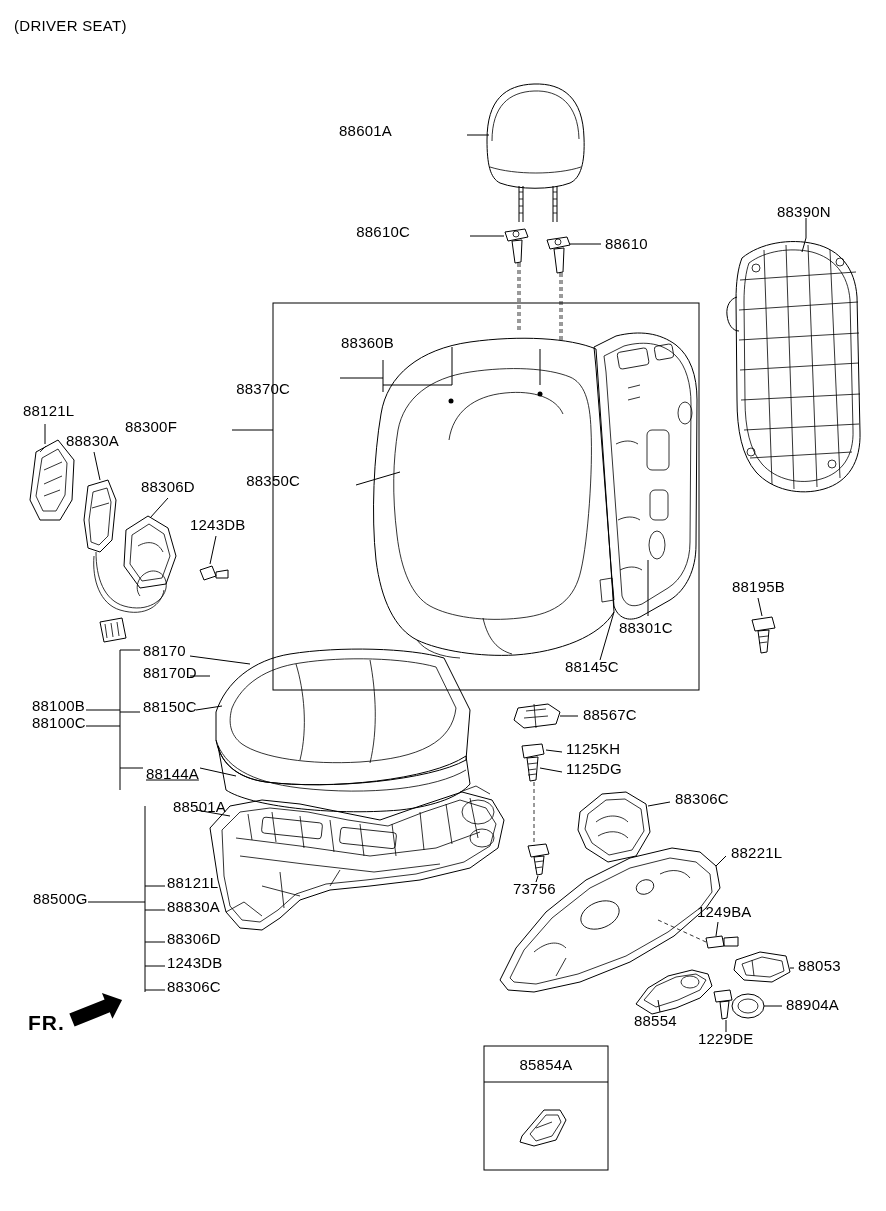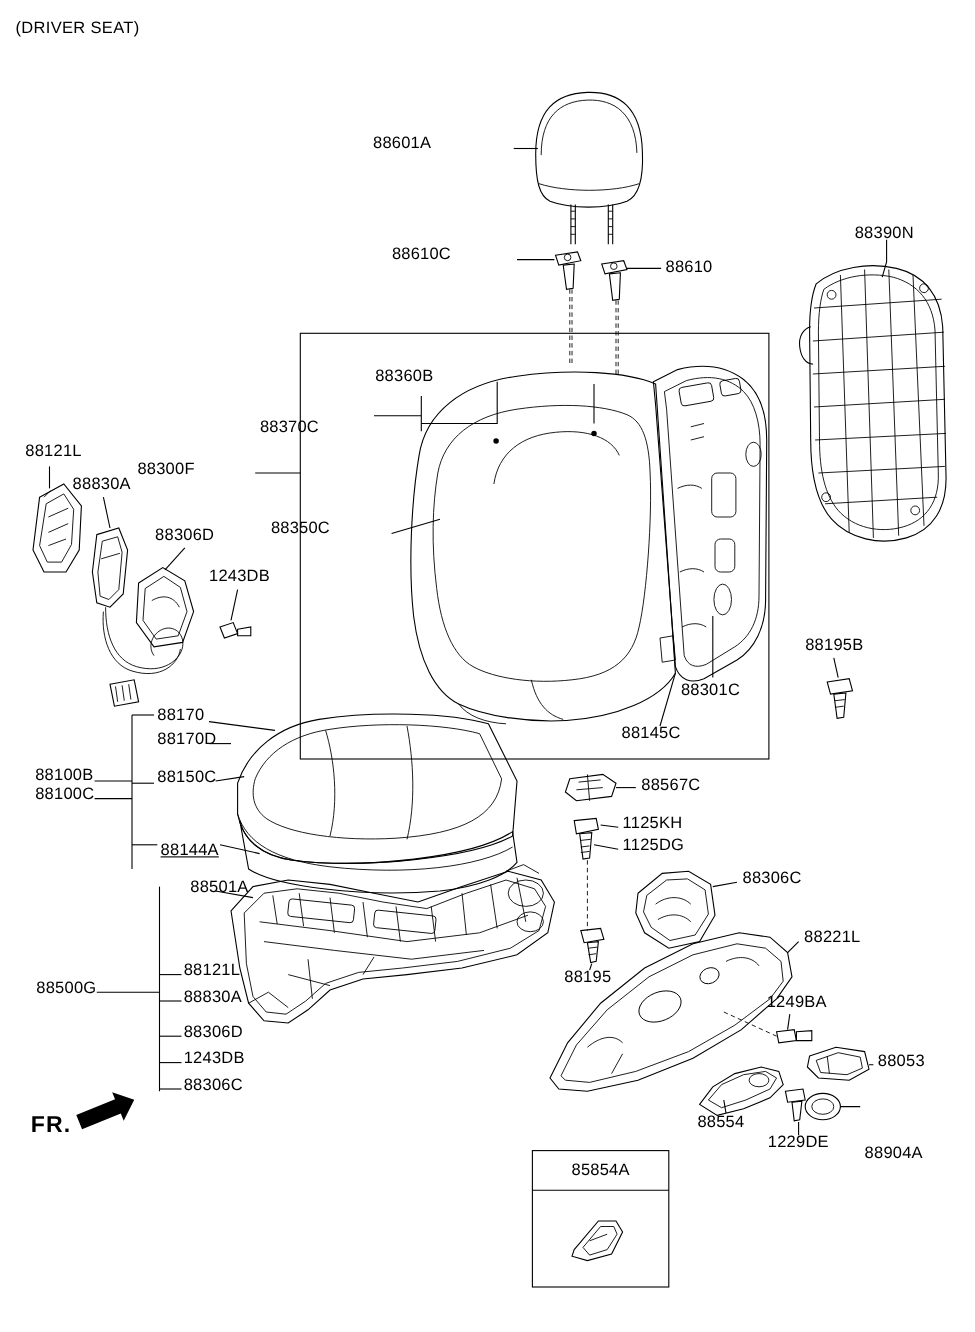--- a/index.html
+++ b/index.html
@@ -404,35 +404,35 @@
   <div class="lbl" style="left:566px; top:768px; transform:translate(0,-50%);">1125DG</div>
 
   <div class="lbl" style="left:675px; top:798px; transform:translate(0,-50%);">88306C</div>
 
   <div class="lbl" style="left:141px; top:806px; transform:translate(0,-50%);margin-left:32px;">88501A</div>
 
   <div class="lbl" style="left:731px; top:852px; transform:translate(0,-50%);">88221L</div>
 
   <div class="lbl" style="left:167px; top:882px; transform:translate(0,-50%);">88121L</div>
 
-  <div class="lbl" style="left:513px; top:888px; transform:translate(0,-50%);">88195</div>
+  <div class="lbl" style="left:513px; top:888px; transform:translate(0,-50%);">73756</div>
 
   <div class="lbl" style="left:33px; top:898px; transform:translate(0,-50%);">88500G</div>
 
   <div class="lbl" style="left:167px; top:906px; transform:translate(0,-50%);">88830A</div>
 
   <div class="lbl" style="left:697px; top:911px; transform:translate(0,-50%);">1249BA</div>
 
   <div class="lbl" style="left:167px; top:938px; transform:translate(0,-50%);">88306D</div>
 
   <div class="lbl" style="left:798px; top:965px; transform:translate(0,-50%);">88053</div>
 
   <div class="lbl" style="left:167px; top:962px; transform:translate(0,-50%);">1243DB</div>
 
-  <div class="lbl" style="left:786px; top:1048px; transform:translate(0,-50%);">88904A</div>
+  <div class="lbl" style="left:786px; top:1004px; transform:translate(0,-50%);">88904A</div>
 
   <div class="lbl" style="left:167px; top:986px; transform:translate(0,-50%);">88306C</div>
 
   <div class="lbl" style="left:634px; top:1020px; transform:translate(0,-50%);">88554</div>
 
   <div class="lbl" style="left:698px; top:1038px; transform:translate(0,-50%);">1229DE</div>
 
   <div class="lbl" style="left:546px; top:1064px; transform:translate(-50%,-50%);">85854A</div>
 
   <div class="lbl fr-label" style="left:28px; top:1023px; transform:translate(0,-50%);">FR.</div>

